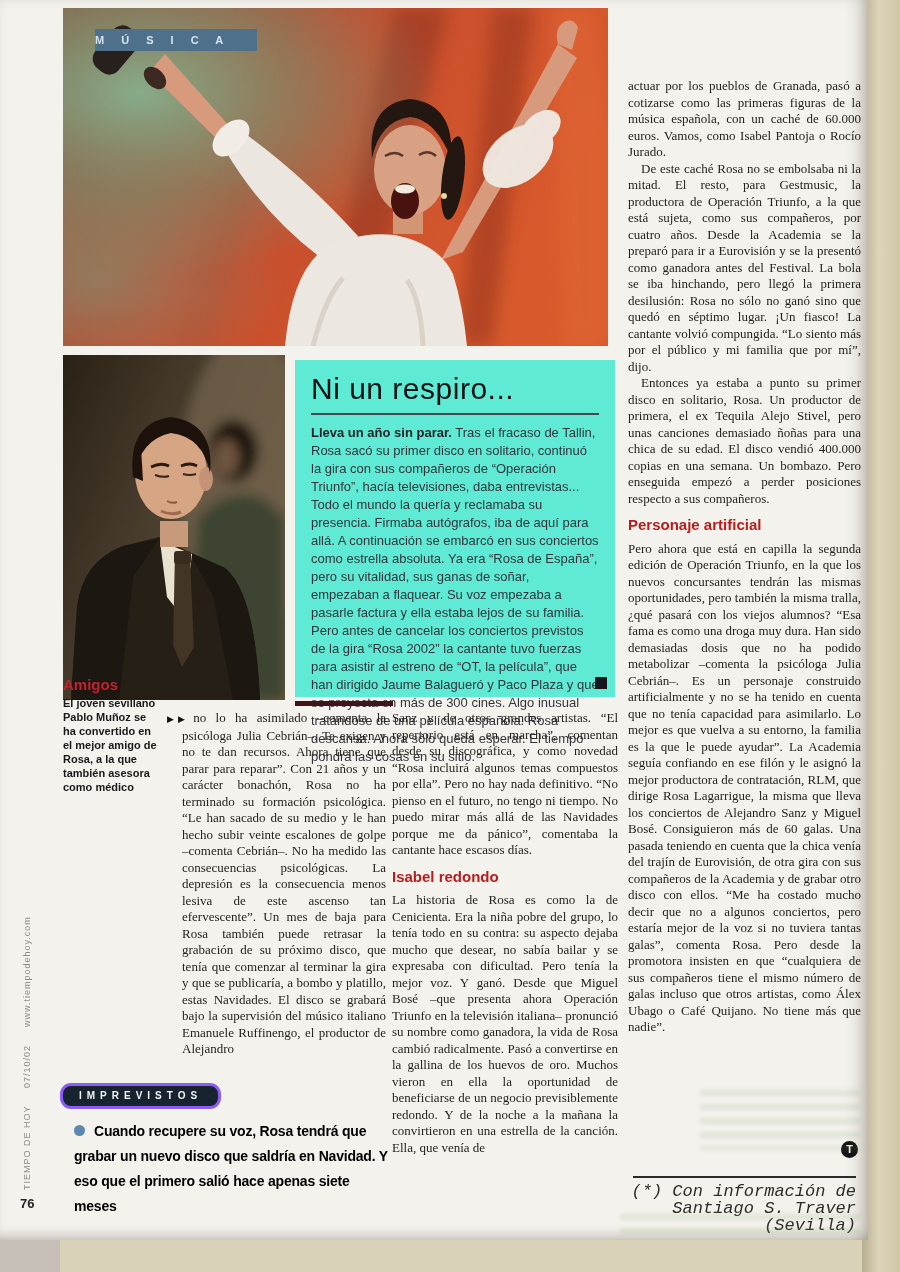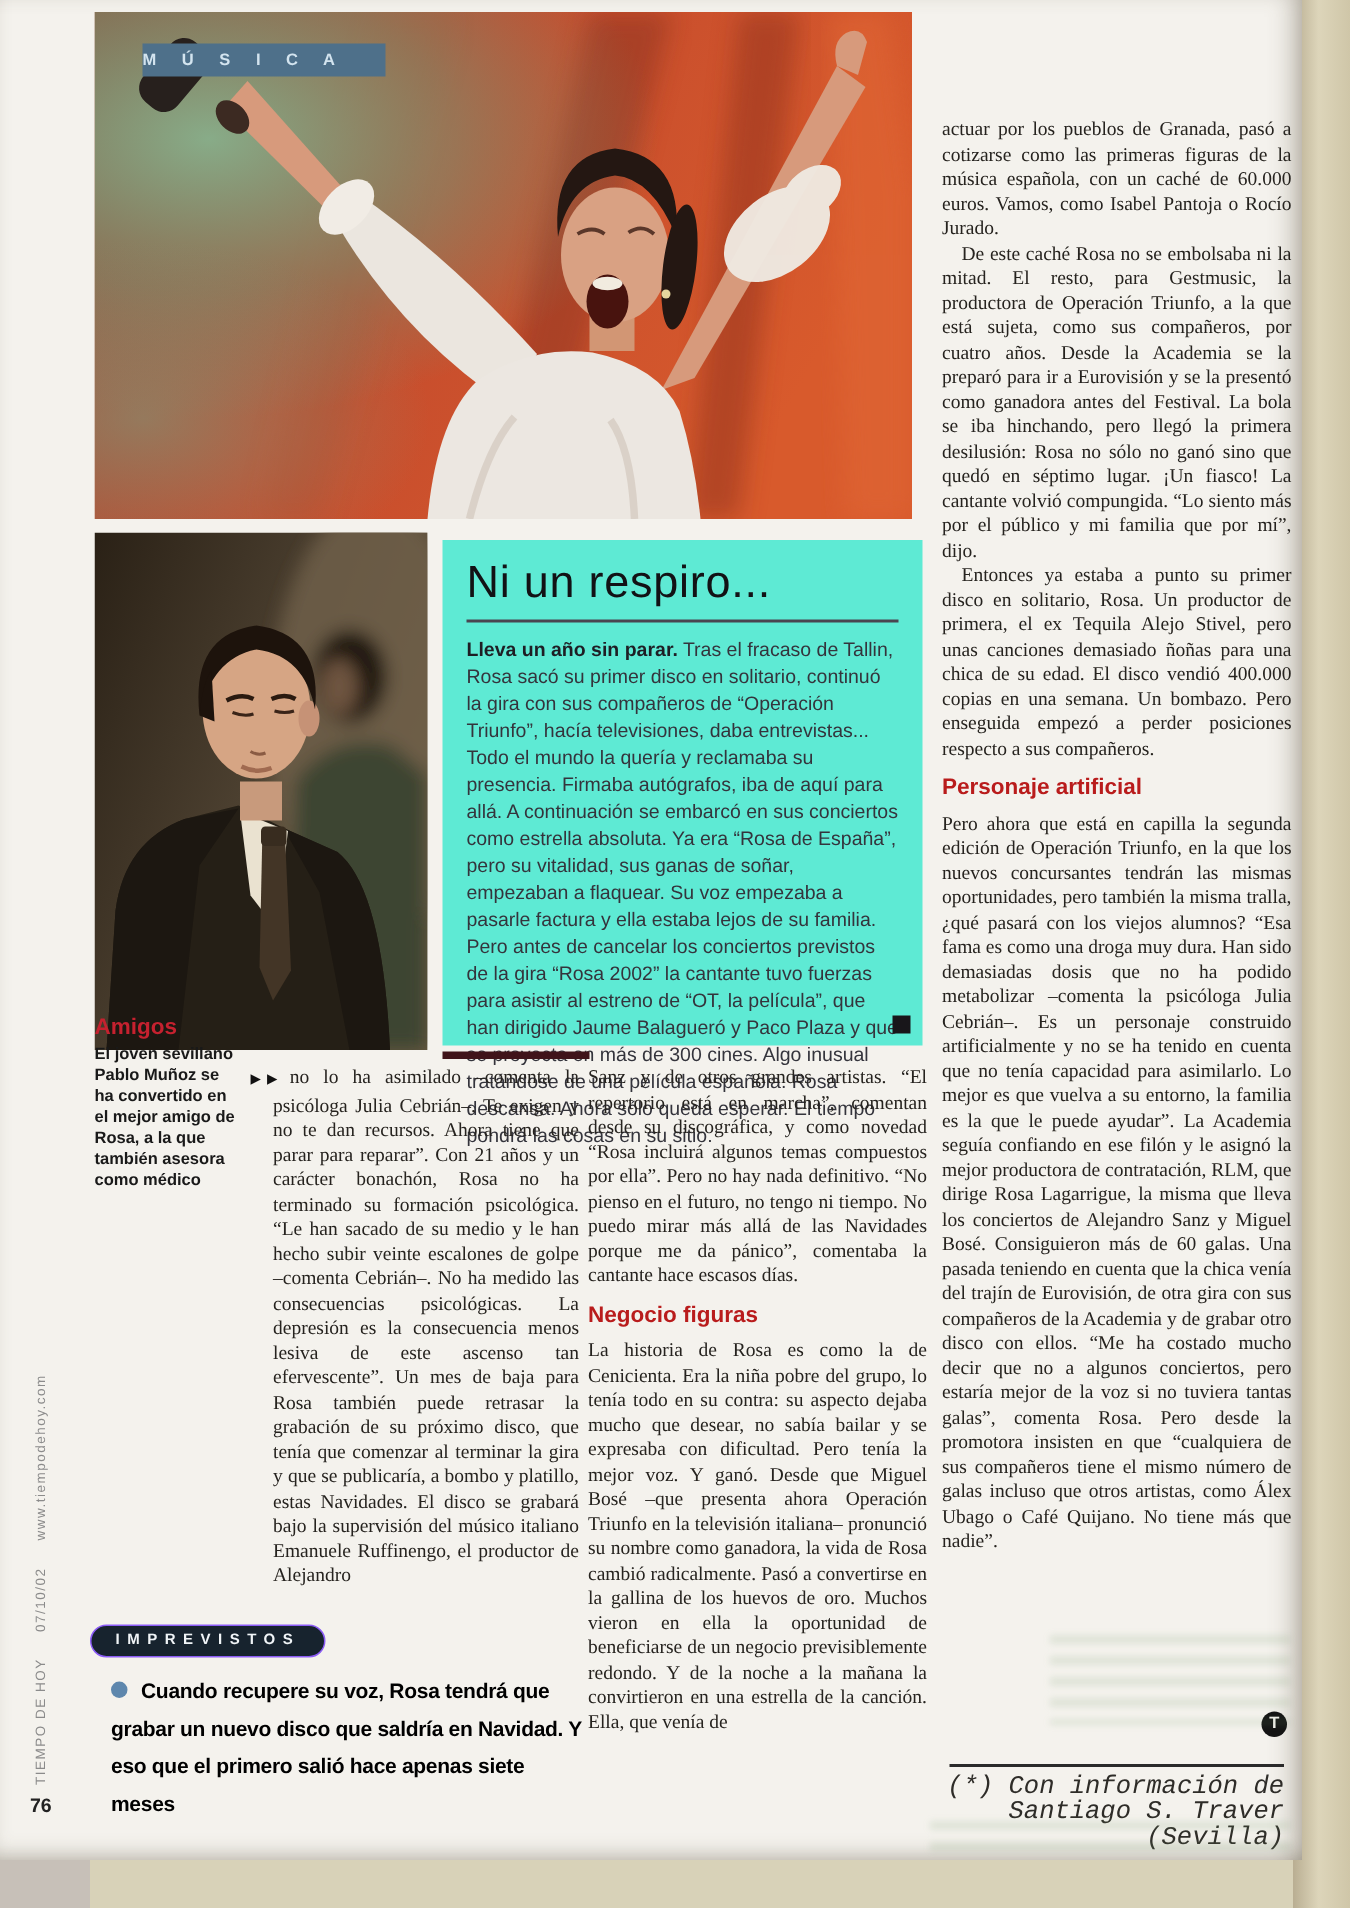--- a/index.html
+++ b/index.html
@@ -65,21 +65,21 @@
   }
   .footnote-rule{position:absolute;left:633px;top:1176px;width:223px;height:2px;background:#2a2a2a;}
   .footnote{
     position:absolute;left:628px;top:1183px;width:228px;margin:0;
     font-family:Liberation Mono, monospace;font-style:italic;font-size:17px;line-height:17px;
     color:#2e2c28;text-align:right;
   }
   
   .imprevistos{position:absolute;left:60px;top:1083px;width:330px;}
   .pill{
-    display:inline-block;background:#17232e;border:1px solid #8b5cf6;border-radius:11px;
+    display:inline-block;background:#17232e;border:3px solid #8b5cf6;border-radius:11px;
     padding:0 16px;height:20px;line-height:20px;color:#f0f4f7;font-size:10px;
     font-weight:bold;letter-spacing:5px;
   }
   .imprevistos p{
     margin:10px 0 0 14px;font-size:14px;line-height:25px;font-weight:bold;
     color:#000000;letter-spacing:-.2px;
   }
   .dot{display:inline-block;width:11px;height:11px;border-radius:50%;background:#5e87ad;
     margin-right:9px;}
   
@@ -222,21 +222,21 @@
     <h3>Amigos</h3>
     <p>El joven sevillano Pablo Muñoz se ha convertido en el mejor amigo de Rosa, a la que también asesora como médico</p>
   </aside>
 
   <div class="col col1">
     <p class="hang"><span class="marker">▶▶</span><span>no lo ha asimilado –comenta la psicóloga Julia Cebrián–. Te exigen y no te dan recursos. Ahora tiene que parar para reparar”. Con 21 años y un carácter bonachón, Rosa no ha terminado su formación psicológica. “Le han sacado de su medio y le han hecho subir veinte escalones de golpe –comenta Cebrián–. No ha medido las consecuencias psicológicas. La depresión es la consecuencia menos lesiva de este ascenso tan efervescente”. Un mes de baja para Rosa también puede retrasar la grabación de su próximo disco, que tenía que comenzar al terminar la gira y que se publicaría, a bombo y platillo, estas Navidades. El disco se grabará bajo la supervisión del músico italiano Emanuele Ruffinengo, el productor de Alejandro</span></p>
   </div>
 
   <div class="col col2">
     <p>Sanz y de otros grandes artistas. “El repertorio está en marcha”, comentan desde su discográfica, y como novedad “Rosa incluirá algunos temas compuestos por ella”. Pero no hay nada definitivo. “No pienso en el futuro, no tengo ni tiempo. No puedo mirar más allá de las Navidades porque me da pánico”, comentaba la cantante hace escasos días.</p>
-    <h4 class="redhead">Negocio figuras</h4>
+    <h4 class="redhead">Isabel redondo</h4>
     <p style="text-indent:0">La historia de Rosa es como la de Cenicienta. Era la niña pobre del grupo, lo tenía todo en su contra: su aspecto dejaba mucho que desear, no sabía bailar y se expresaba con dificultad. Pero tenía la mejor voz. Y ganó. Desde que Miguel Bosé –que presenta ahora Operación Triunfo en la televisión italiana– pronunció su nombre como ganadora, la vida de Rosa cambió radicalmente. Pasó a convertirse en la gallina de los huevos de oro. Muchos vieron en ella la oportunidad de beneficiarse de un negocio previsiblemente redondo. Y de la noche a la mañana la convirtieron en una estrella de la canción. Ella, que venía de</p>
   </div>
 
   <div class="col col3">
     <p>actuar por los pueblos de Granada, pasó a cotizarse como las primeras figuras de la música española, con un caché de 60.000 euros. Vamos, como Isabel Pantoja o Rocío Jurado.</p>
     <p>De este caché Rosa no se embolsaba ni la mitad. El resto, para Gestmusic, la productora de Operación Triunfo, a la que está sujeta, como sus compañeros, por cuatro años. Desde la Academia se la preparó para ir a Eurovisión y se la presentó como ganadora antes del Festival. La bola se iba hinchando, pero llegó la primera desilusión: Rosa no sólo no ganó sino que quedó en séptimo lugar. ¡Un fiasco! La cantante volvió compungida. “Lo siento más por el público y mi familia que por mí”, dijo.</p>
     <p>Entonces ya estaba a punto su primer disco en solitario, Rosa. Un productor de primera, el ex Tequila Alejo Stivel, pero unas canciones demasiado ñoñas para una chica de su edad. El disco vendió 400.000 copias en una semana. Un bombazo. Pero enseguida empezó a perder posiciones respecto a sus compañeros.</p>
     <h4 class="redhead">Personaje artificial</h4>
     <p style="text-indent:0">Pero ahora que está en capilla la segunda edición de Operación Triunfo, en la que los nuevos concursantes tendrán las mismas oportunidades, pero también la misma tralla, ¿qué pasará con los viejos alumnos? “Esa fama es como una droga muy dura. Han sido demasiadas dosis que no ha podido metabolizar –comenta la psicóloga Julia Cebrián–. Es un personaje construido artificialmente y no se ha tenido en cuenta que no tenía capacidad para asimilarlo. Lo mejor es que vuelva a su entorno, la familia es la que le puede ayudar”. La Academia seguía confiando en ese filón y le asignó la mejor productora de contratación, RLM, que dirige Rosa Lagarrigue, la misma que lleva los conciertos de Alejandro Sanz y Miguel Bosé. Consiguieron más de 60 galas. Una pasada teniendo en cuenta que la chica venía del trajín de Eurovisión, de otra gira con sus compañeros de la Academia y de grabar otro disco con ellos. “Me ha costado mucho decir que no a algunos conciertos, pero estaría mejor de la voz si no tuviera tantas galas”, comenta Rosa. Pero desde la promotora insisten en que “cualquiera de sus compañeros tiene el mismo número de galas incluso que otros artistas, como Álex Ubago o Café Quijano. No tiene más que nadie”.</p>
   </div>

